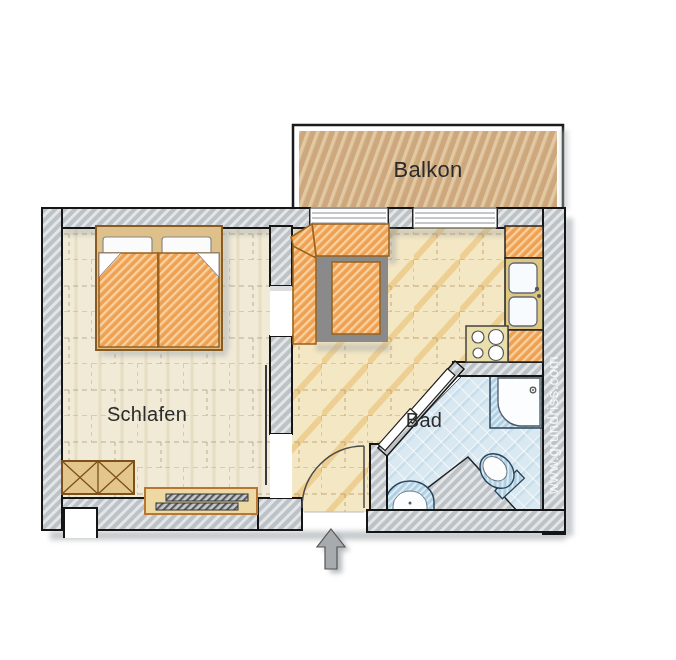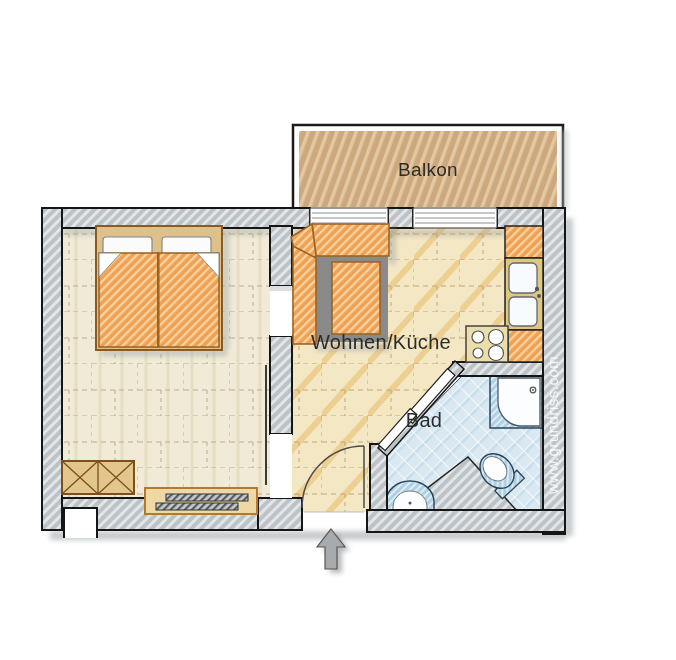--- a/index.html
+++ b/index.html
@@ -1,21 +1,21 @@
 <!DOCTYPE html>
 <html><head>
 <meta charset="utf-8">
 <style>
   html,body{margin:0;padding:0;background:#fff;}
   #plan{position:relative;width:676px;height:660px;background:#ffffff;overflow:hidden;
         font-family:"Liberation Sans",sans-serif;}
   #plan svg{position:absolute;left:0;top:0;}
   .lbl{position:absolute;transform:translate(-50%,-50%);color:#2b2b2b;font-size:20px;
        letter-spacing:.3px;white-space:nowrap;}
-  .lbl.balc{font-size:19px;}
+  .lbl.balc{font-size:22px;}
   .watermark{position:absolute;left:552px;top:425px;transform:translate(-50%,-50%) rotate(-90deg);
        color:#ffffff;opacity:.8;font-size:15px;letter-spacing:.5px;white-space:nowrap;}
 </style>
 </head>
 <body>
 
 <div id="plan">
 <svg width="676" height="660" viewBox="0 0 676 660">
   <defs>
     <filter id="soft" x="-60%" y="-60%" width="220%" height="220%">
@@ -203,16 +203,16 @@
   <g>
     <rect x="466" y="326" width="42" height="36" fill="#eadfab" stroke="#444" stroke-width="1.5"></rect>
     <circle cx="478" cy="337" r="6" fill="#ffffff" stroke="#555" stroke-width="1.2"></circle>
     <circle cx="496" cy="337" r="7.5" fill="#ffffff" stroke="#555" stroke-width="1.2"></circle>
     <circle cx="478" cy="353" r="5" fill="#ffffff" stroke="#555" stroke-width="1.2"></circle>
     <circle cx="496" cy="353" r="7.5" fill="#ffffff" stroke="#555" stroke-width="1.2"></circle>
   </g>
 </svg>
 
   <div class="lbl balc" style="left:428px;top:170px">Balkon</div>
-  <div class="lbl" style="left:381px;top:342px">Wohnen/Küche</div>
+  <div class="lbl" style="left:147px;top:414px">Schlafen</div>
   <div class="lbl" style="left:424px;top:420px">Bad</div>
   <div class="watermark">www.grundriss.com</div>
 </div>
 
 </body></html>

